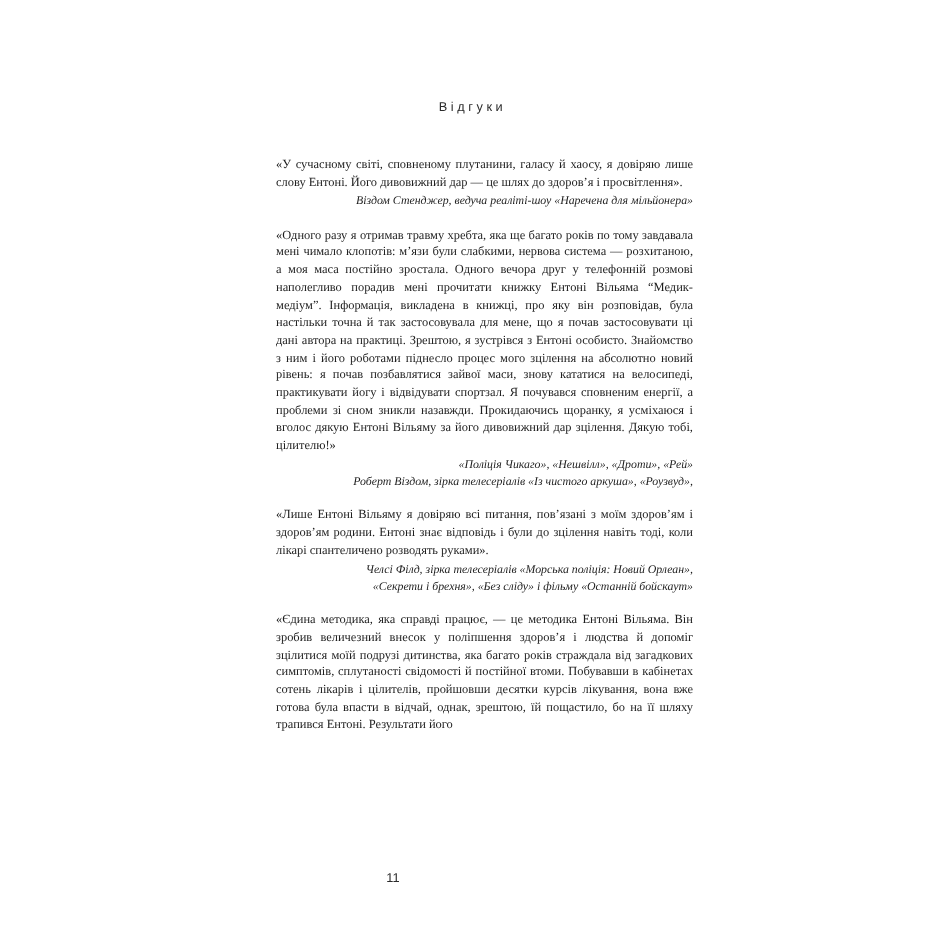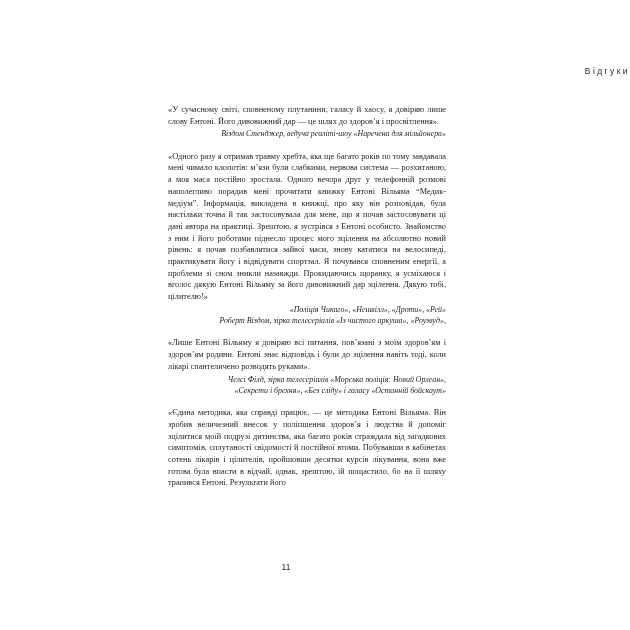--- a/index.html
+++ b/index.html
@@ -22,31 +22,31 @@
     box-sizing: border-box;
     padding: 0;
     background: #ffffff;
   }
 
   .page-header {
     position: absolute;
     top: 66px;
     left: 0;
     width: 630px;
-    text-align: right;
+    text-align: center;
     font-family: "Liberation Sans", sans-serif;
     font-size: 8.5px;
     letter-spacing: 2.4px;
     color: #2b2b2b;
   }
 
   .content {
     position: absolute;
     top: 104px;
-    left: 168px;
+    left: 184px;
     width: 278px;
   }
 
   p.body-text {
     margin: 0 0 0 0;
     font-size: 8.3px;
     line-height: 11.7px;
     text-align: justify;
     text-justify: inter-word;
     color: #1d1d1d;
@@ -69,28 +69,27 @@
   .block {
     margin-bottom: 11px;
   }
 
   .block:last-child {
     margin-bottom: 0;
   }
 
   .page-number {
     position: absolute;
-    top: 562px;
+    top: 580px;
     left: 0;
     width: 524px;
     text-align: center;
     font-family: "Liberation Sans", sans-serif;
     font-size: 8.5px;
     color: #2b2b2b;
-    padding-left: 24px;
   }
 </style>
 </head>
 <body>
 
 <div class="page">
 
   <div class="page-header">Відгуки</div>
 
   <div class="content">
@@ -107,21 +106,21 @@
       <p class="attribution">
         <span class="line">«Поліція Чикаго», «Нешвілл», «Дроти», «Рей»</span>
         <span class="line">Роберт Віздом, зірка телесеріалів «Із чистого аркуша», «Роузвуд»,</span>
       </p>
     </div>
 
     <div class="block">
       <p class="body-text">«Лише Ентоні Вільяму я довіряю всі питання, пов’язані з моїм здоров’ям і здоров’ям родини. Ентоні знає відповідь і були до зцілення навіть тоді, коли лікарі спантеличено розводять руками».</p>
       <p class="attribution">
         <span class="line">Челсі Філд, зірка телесеріалів «Морська поліція: Новий Орлеан»,</span>
-        <span class="line">«Секрети і брехня», «Без сліду» і галасу «Останній бойскаут»</span>
+        <span class="line">«Секрети і брехня», «Без сліду» і фільму «Останній бойскаут»</span>
       </p>
     </div>
 
     <div class="block">
       <p class="body-text">«Єдина методика, яка справді працює, — це методика Ентоні Вільяма. Він зробив величезний внесок у поліпшення здоров’я і людства й допоміг зцілитися моїй подрузі дитинства, яка багато років страждала від загадкових симптомів, сплутаності свідомості й постійної втоми. Побувавши в кабінетах сотень лікарів і цілителів, пройшовши десятки курсів лікування, вона вже готова була впасти в відчай, однак, зрештою, їй пощастило, бо на її шляху трапився Ентоні. Результати його</p>
     </div>
 
   </div>
 
   <div class="page-number">11</div>

